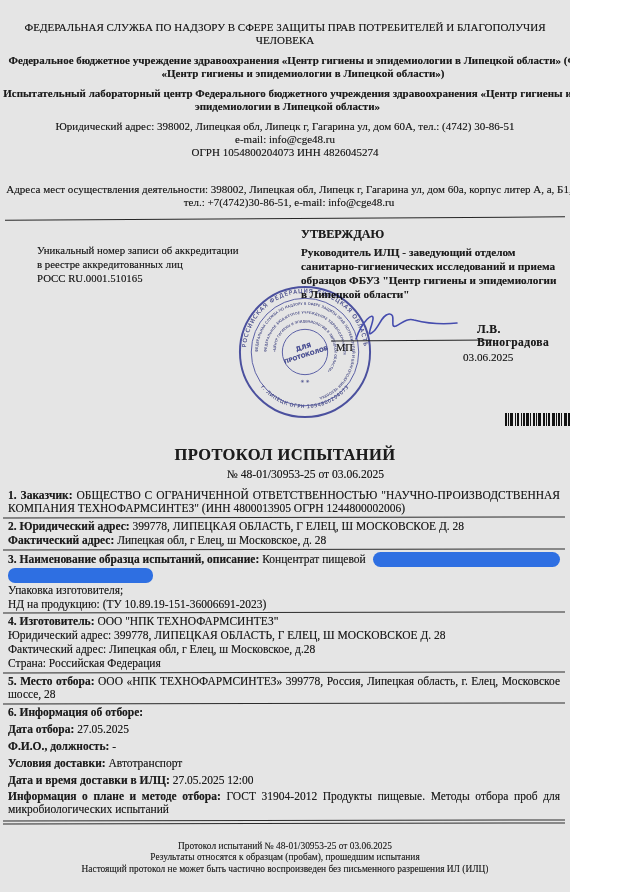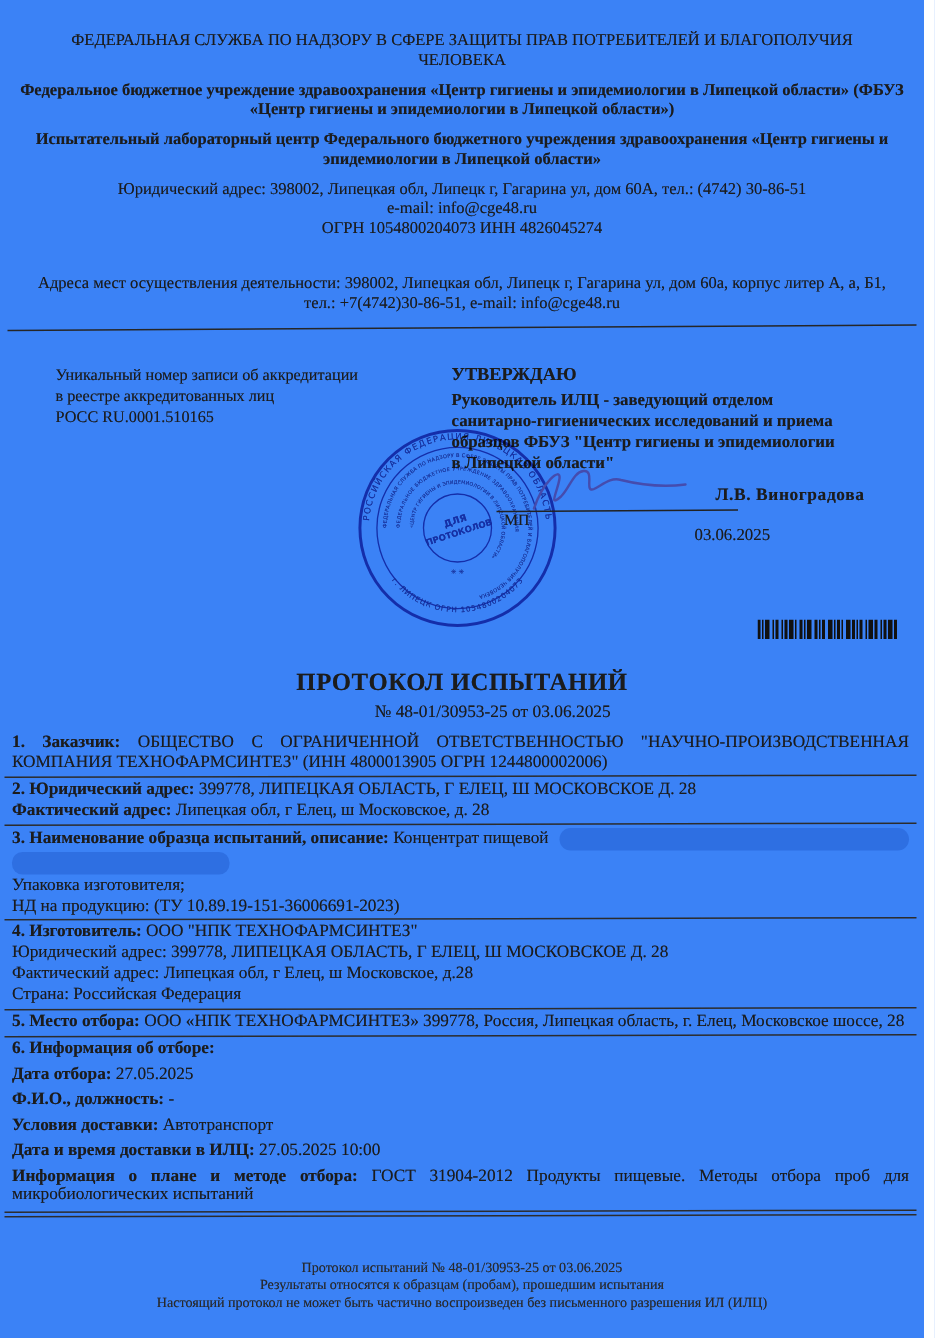--- a/index.html
+++ b/index.html
@@ -1,36 +1,36 @@
 <!DOCTYPE html>
 <html><head>
 <meta charset="utf-8">
 <style>
   html,body { margin:0; padding:0; background:#ffffff; }
   .page {
-    position:relative; width:616px; height:892px; overflow:hidden;
-    background:#3b82f6; color:#1c1c1c;
+    position:relative; width:570px; height:892px; overflow:hidden;
+    background:#e5e5e5; color:#1c1c1c;
     font-family:"Liberation Serif", serif;
     text-shadow:0 0 0.35px rgba(20,20,20,.5);
   }
   
   .hdr { text-align:center; padding-top:21px; }
   .hdr div { margin:0 auto 7px; line-height:13px; font-size:11px; }
   .hdr .agency   { width:565px; }
   .hdr .org      { width:606px; font-weight:bold; }
   .hdr .ilc      { width:575px; font-weight:bold; }
   .hdr .addr1    { width:560px; margin-bottom:0; }
   .hdr .email    { margin-bottom:0; }
   .hdr .ogrn     { margin-bottom:24px; }
   .hdr .addr2    { width:578px; margin-bottom:0; }
   .rule-top { border:none; border-top:1.3px solid #262626; margin:9px 5px 0 5px; transform:rotate(-0.35deg); }
   
   .mid { position:relative; height:224px; }
   .accred { position:absolute; left:37px; top:24px; width:245px; font-size:10.8px; line-height:14px; }
-  .approval { position:absolute; left:301px; top:23px; width:260px; }
+  .approval { position:absolute; left:301px; top:8px; width:260px; }
   .approve-title { font-weight:bold; font-size:12.2px; margin-bottom:3px; }
   .approve-body  { font-weight:bold; font-size:11.2px; line-height:14px; }
   .stamp { position:absolute; left:236px; top:64px; width:138px; height:138px; opacity:.88; mix-blend-mode:multiply; }
   .sig-line { position:absolute; left:331px; top:121px; width:161px; border-top:1.3px solid #222; transform:rotate(-0.4deg); }
   .mp { position:absolute; left:336px; top:123px; font-size:10.5px; }
   .signature-svg { position:absolute; left:351px; top:89px; width:115px; height:42px; }
   .signer { position:absolute; left:477px; top:104px; font-weight:bold; font-size:11.6px; letter-spacing:.4px; }
   .approve-date { position:absolute; left:463px; top:132px; font-size:11.2px; }
   .barcode { position:absolute; left:505px; top:194px; width:96px; height:13px; }
   
@@ -209,21 +209,21 @@
     <div class="s6row">
       <span class="lbl">Ф.И.О., должность:</span>
       <span>-</span>
     </div>
     <div class="s6row">
       <span class="lbl">Условия доставки:</span>
       <span>Автотранспорт</span>
     </div>
     <div class="s6row">
       <span class="lbl">Дата и время доставки в ИЛЦ:</span>
-      <span>27.05.2025 10:00</span>
+      <span>27.05.2025 12:00</span>
     </div>
     <div class="s6row">
       <span class="lbl">Информация о плане и методе отбора:</span>
       <span>ГОСТ 31904-2012 Продукты пищевые. Методы отбора проб для микробиологических испытаний</span>
     </div>
     <hr class="sec-sep">
 
     <hr class="sec-sep">
   </div>
 

